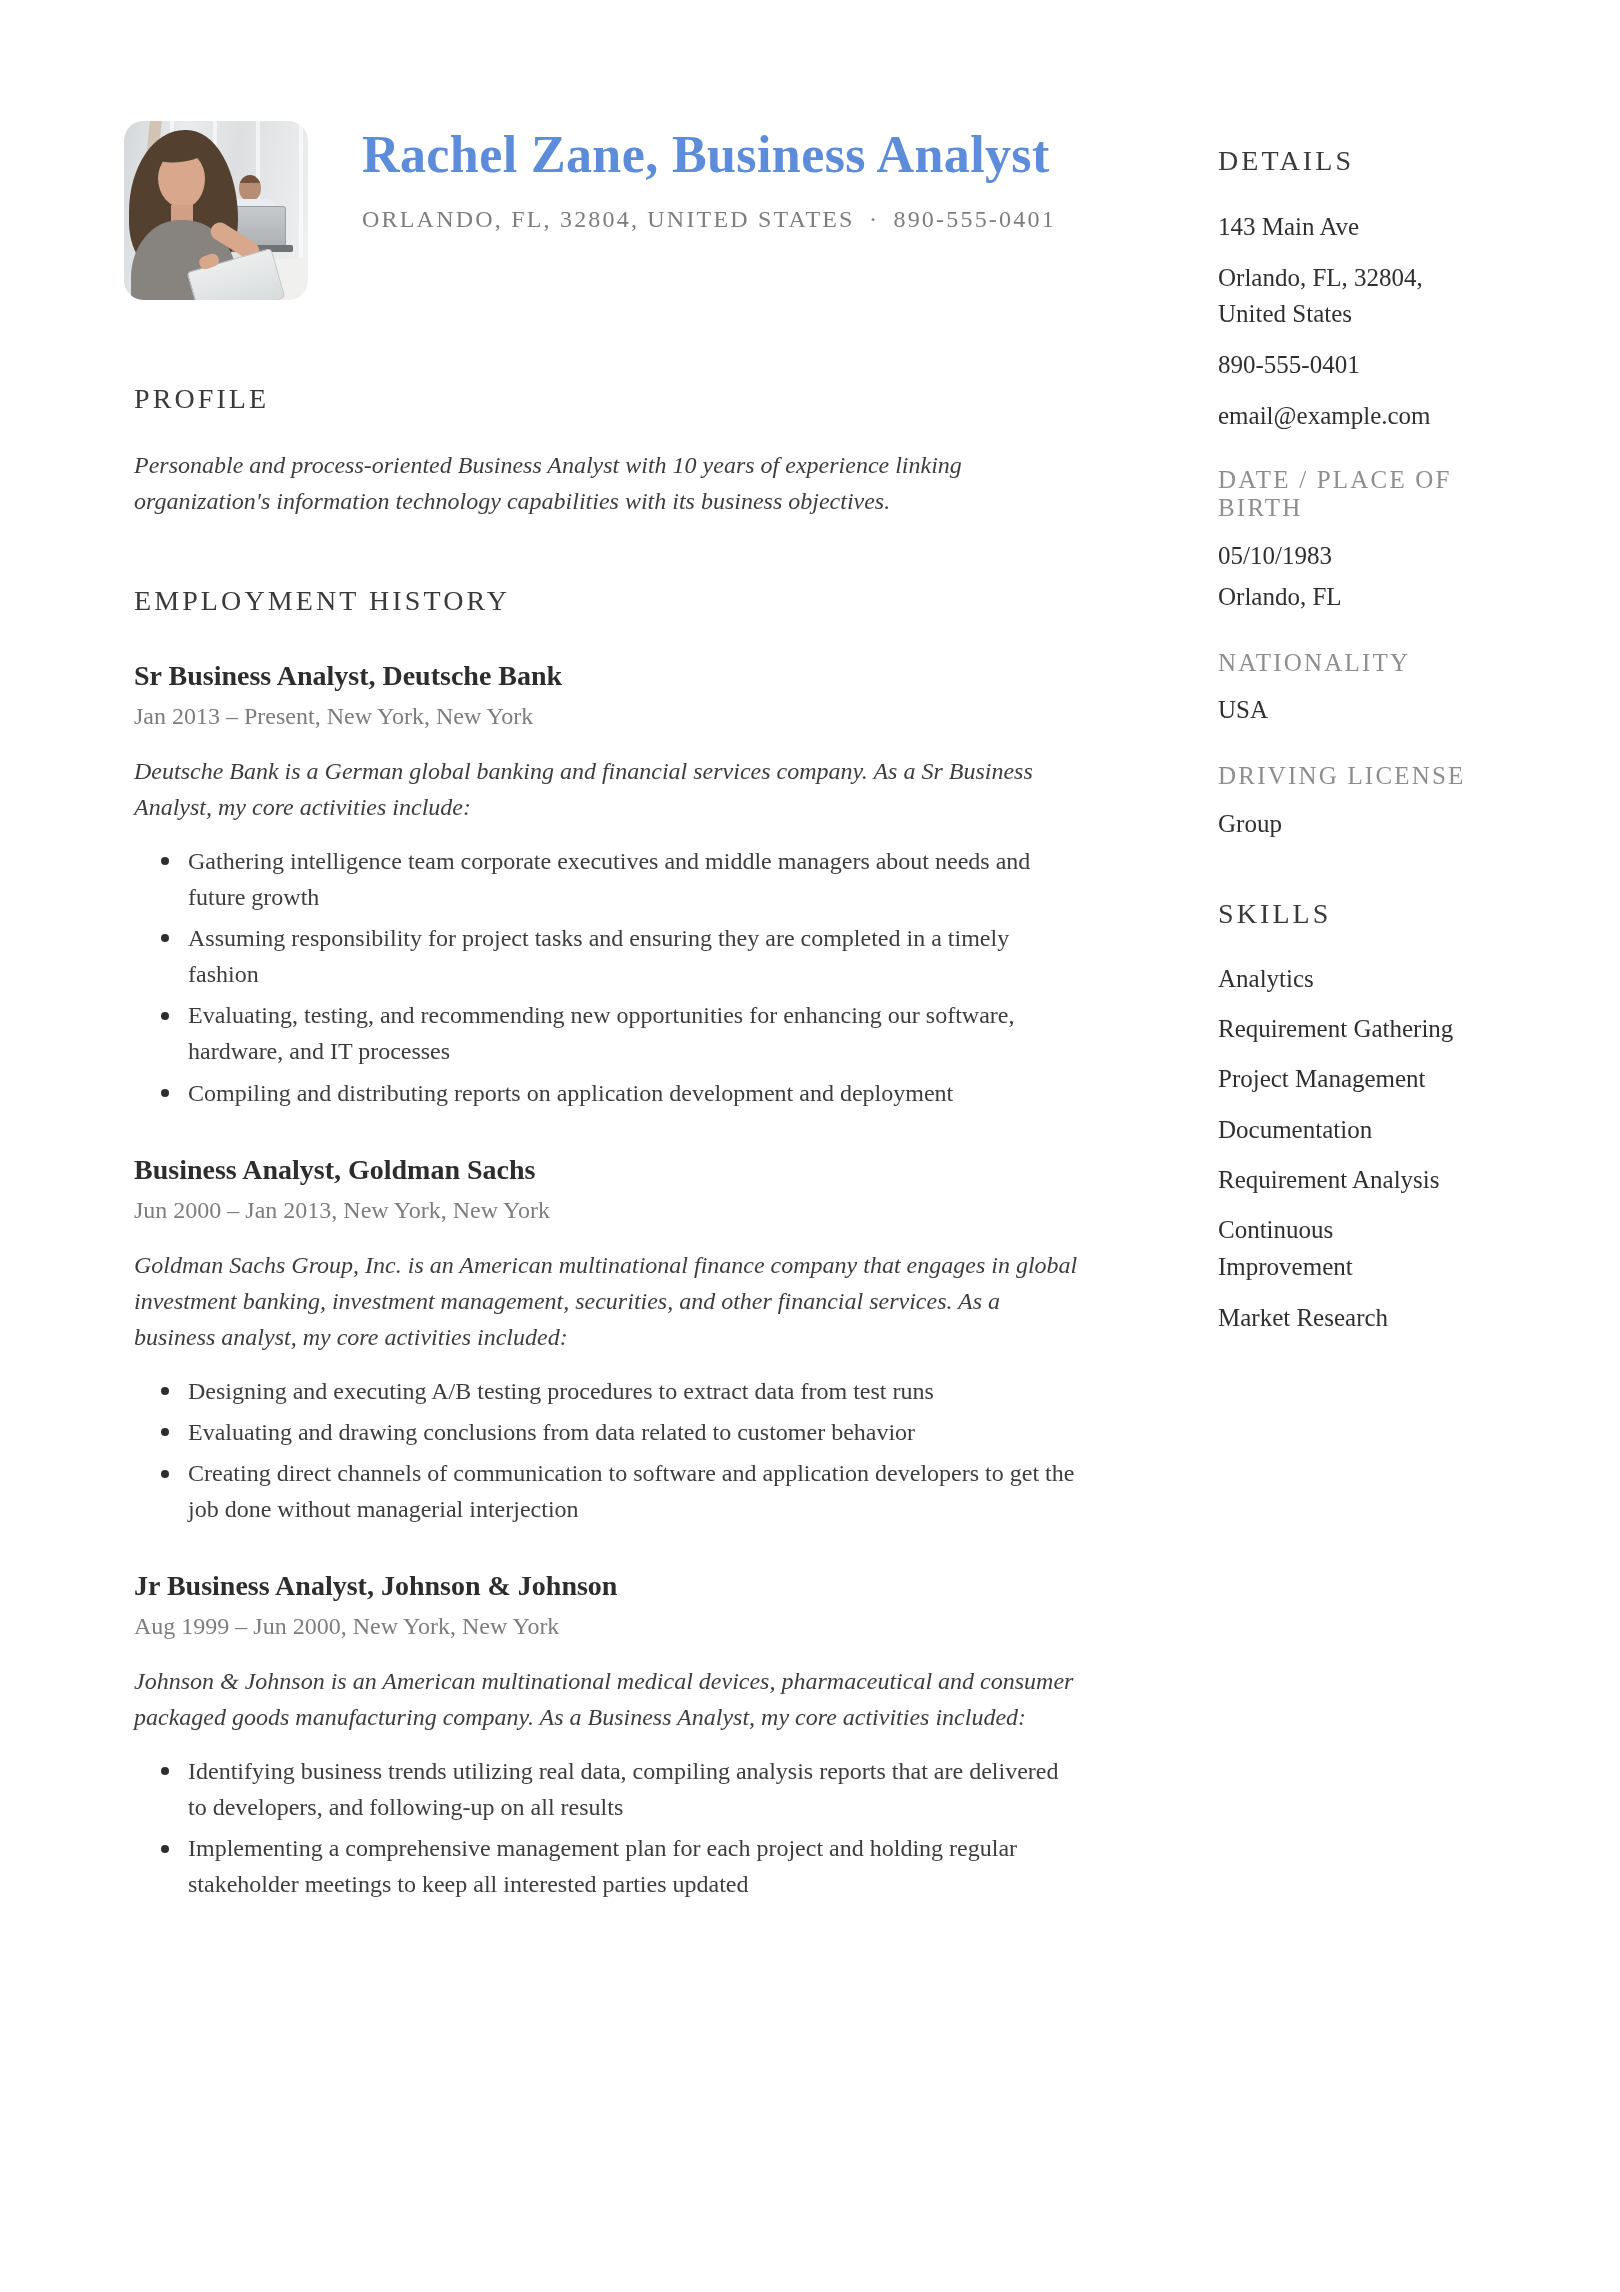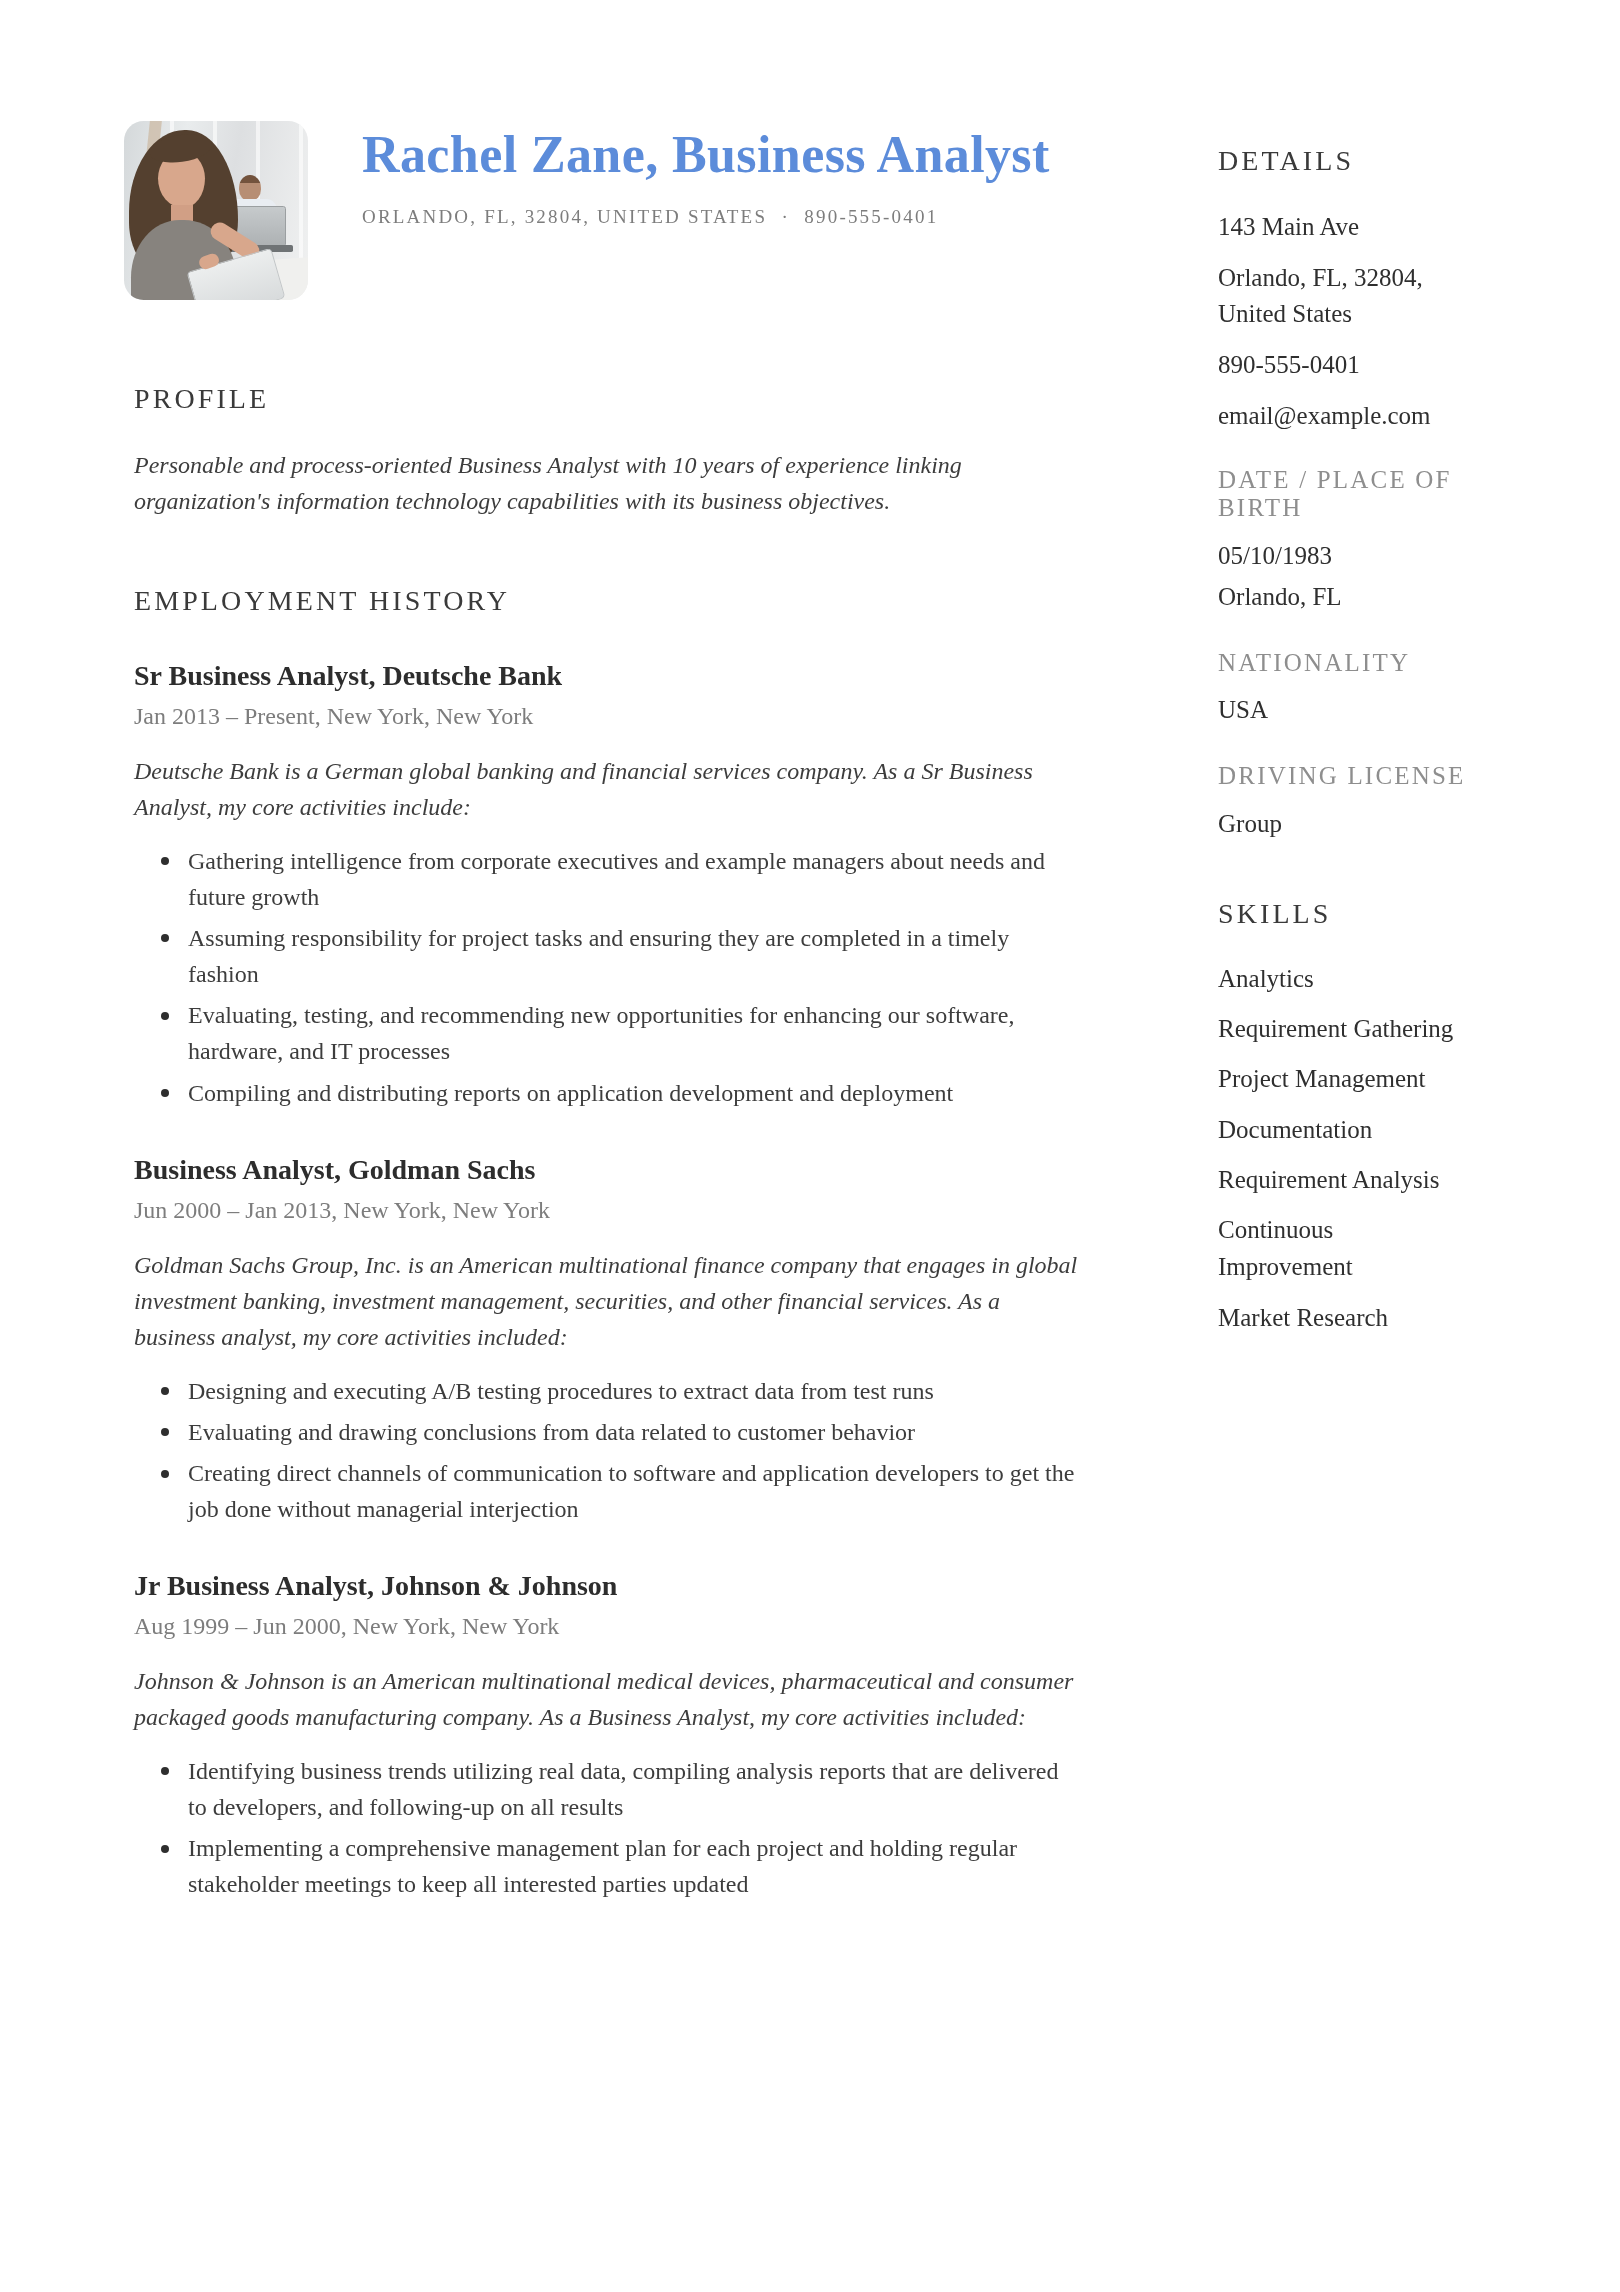--- a/index.html
+++ b/index.html
@@ -45,21 +45,21 @@
     background: linear-gradient(#eceeee, #d8dbdc); border: 1.8px solid #c2c6c8; border-radius: 4.5px; transform: rotate(-16deg); }
   .ph-hand { left: 75px; top: 134px; width: 19.7px; height: 12.5px; background: #d8a78c; border-radius: 6.3px; transform: rotate(-20deg); }
 
   
   .header { position: absolute; left: 354px; top: 125px; }
   .name {
     margin: 0; font-size: 52px; font-weight: 700; letter-spacing: 0.4px;
     color: var(--accent-blue, #5c8cda);
   }
   .contact {
-    margin-top: 21.5px; font-size: 19px; letter-spacing: 2.2px;
+    margin-top: 21.5px; font-size: 24px; letter-spacing: 2.2px;
     color: var(--muted-text, #7d7d7d);
   }
   .contact .sep { margin: 0 14.3px; }
 
   
   .section-heading {
     margin: 0; font-size: 28px; font-weight: 400; letter-spacing: 3.1px;
     color: var(--heading-text, #3a3a3a);
   }
 
@@ -125,21 +125,21 @@
 organization's information technology capabilities with its business objectives.</p>
 
     <h2 class="section-heading employment-heading">EMPLOYMENT HISTORY</h2>
 
     <section class="job">
       <h3 class="job-title">Sr Business Analyst, Deutsche Bank</h3>
       <div class="job-date">Jan 2013 – Present, New York, New York</div>
       <p class="body-text pre job-desc">Deutsche Bank is a German global banking and financial services company. As a Sr Business
 Analyst, my core activities include:</p>
       <ul class="bullets">
-        <li class="pre">Gathering intelligence from corporate executives and example managers about needs and
+        <li class="pre">Gathering intelligence team corporate executives and middle managers about needs and
 future growth</li>
         <li class="pre">Assuming responsibility for project tasks and ensuring they are completed in a timely
 fashion</li>
         <li class="pre">Evaluating, testing, and recommending new opportunities for enhancing our software,
 hardware, and IT processes</li>
         <li class="pre">Compiling and distributing reports on application development and deployment</li>
       </ul>
     </section>
 
     <section class="job">

